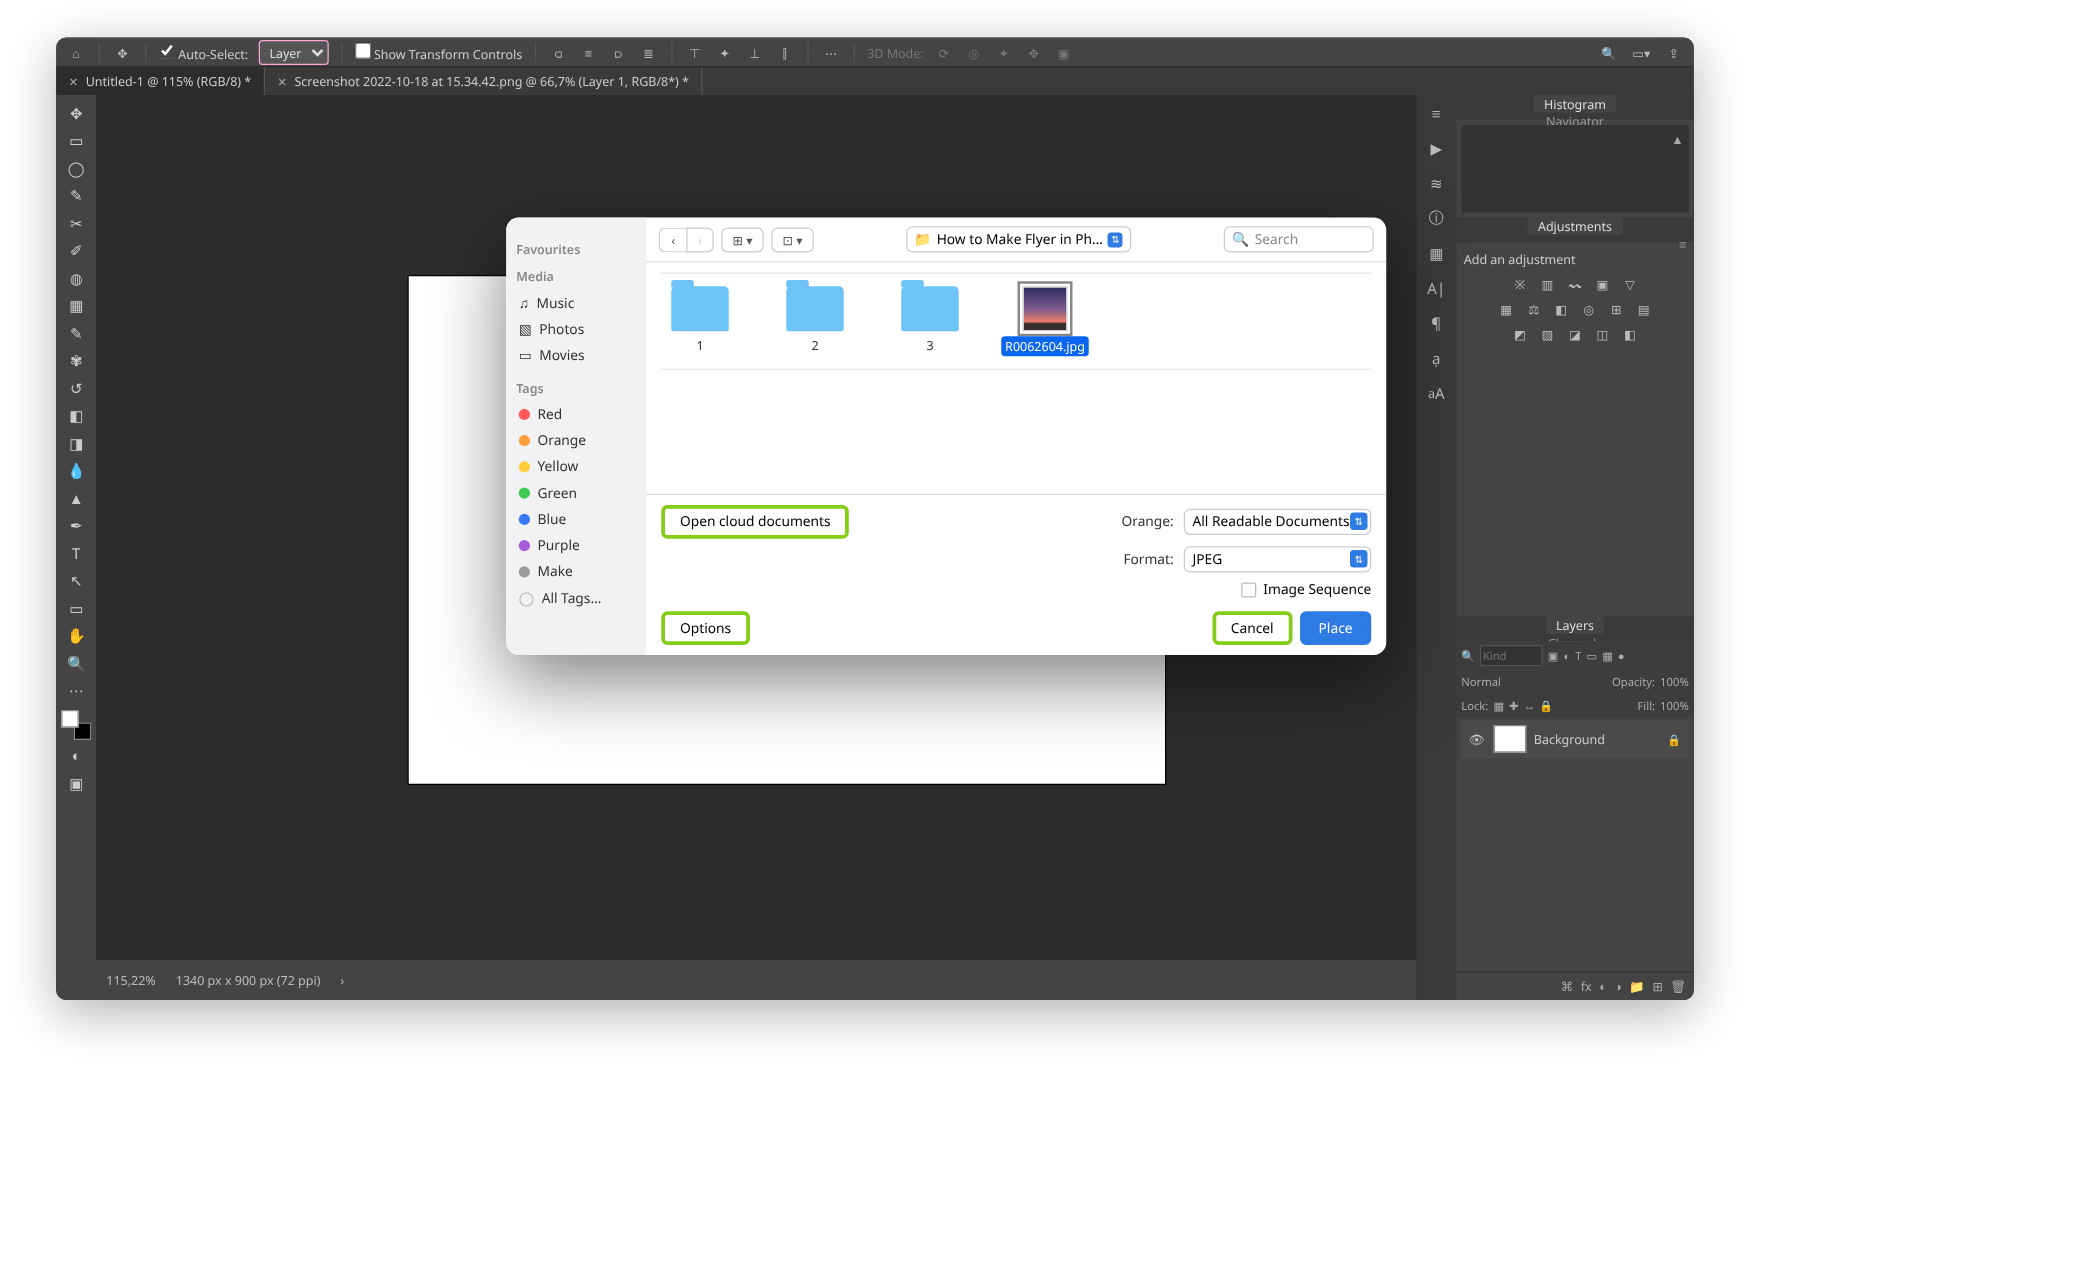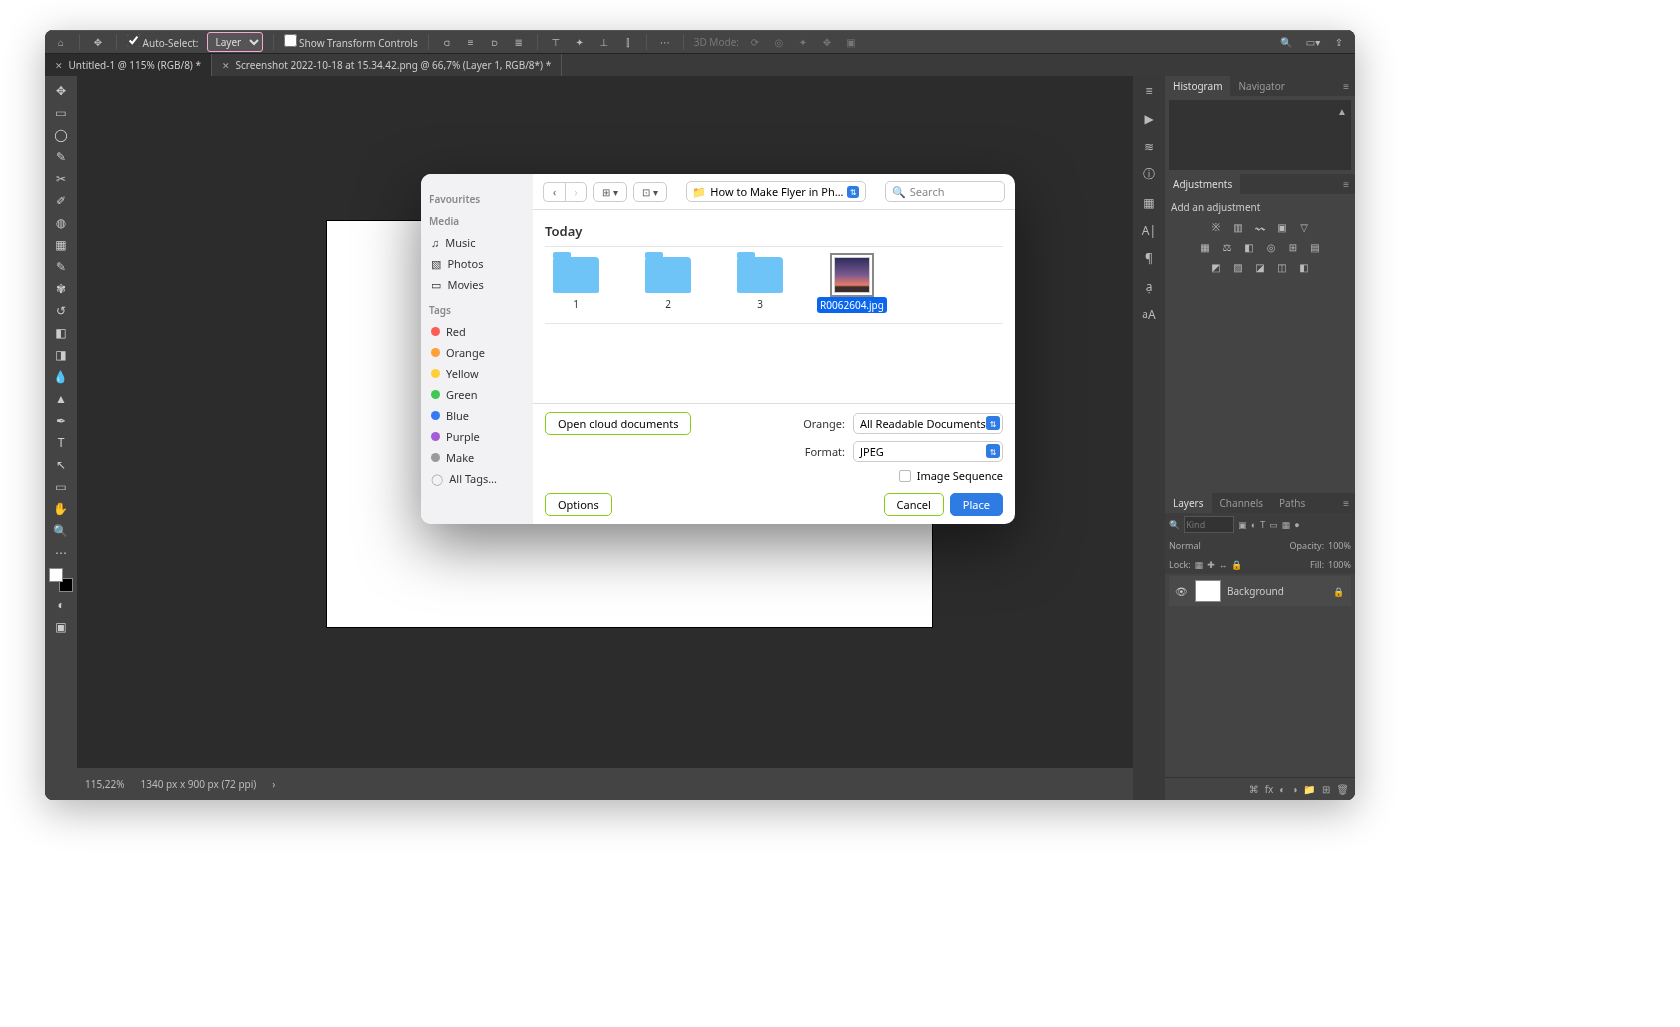--- a/index.html
+++ b/index.html
@@ -25,40 +25,40 @@
 .swatches { width:24px; height:24px; position:relative; margin-top:4px;}
 .sw-f { position:absolute; width:14px; height:14px; background:#fff; border:1px solid #888; top:0; left:0; z-index:1;}
 .sw-b { position:absolute; width:14px; height:14px; background:#000; border:1px solid #888; bottom:0; right:0;}
 .canvas-area { flex:1; display:flex; flex-direction:column; }
 .viewport { flex:1; background:#2c2c2c; display:flex; align-items:center; justify-content:center; position:relative; }
 .doc { background:#fff; width:605px; height:406px; box-shadow:0 0 0 1px #000; position:absolute; left:250px; top:145px;}
 .statusbar { height:32px; background:#444; display:flex; align-items:center; color:#bbb; font-size:10px; padding:0 8px; gap:16px;}
 .rpanel-strip { width:32px; background:#393939; display:flex; flex-direction:column; align-items:center; padding:6px 0; gap:12px;}
 .rpanel-strip .ico { color:#bbb; font-size:12px; }
 .panels { width:190px; background:#444; display:flex; flex-direction:column; color:#ccc; font-size:10px;}
-.panel-tabs { display:flex; background:#3a3a3a; height:20px; align-items:center; font-size:10px;}
+.panel-tabs { display:flex; background:#3a3a3a; height:20px; align-items:center; font-size:10px;flex-direction:column;}
 .panel-tabs .pt { padding:0 8px; height:100%; display:flex; align-items:center; color:#999;}
 .panel-tabs .pt.active { background:#444; color:#ddd;}
 .panel-tabs .menu { margin-left:auto; padding:0 6px; color:#999;}
 .histogram-body { height:70px; background:#333; margin:4px; position:relative;}
 .histogram-body .warn { position:absolute; right:4px; top:4px; color:#aaa; font-size:10px;}
 .adj-body { padding:6px; display:flex; flex-direction:column; gap:6px; font-size:10px; flex:1;}
 .adj-icons { display:flex; gap:6px; justify-content:center;}
 .adj-icons span { width:16px; height:14px; display:inline-flex; align-items:center; justify-content:center; color:#bbb;}
 .layers-body { flex:1; display:flex; flex-direction:column; }
 .layer-opts { display:flex; align-items:center; padding:3px 4px; gap:4px; font-size:9px; color:#aaa; background:#3d3d3d;}
 .layer-opts input { background:#333; border:1px solid #555; color:#ccc; font-size:9px; width:50px; padding:1px;}
 .layer-row { display:flex; align-items:center; padding:4px 6px; gap:6px; background:#4a4a4a; margin:2px 4px;}
 .thumb { width:26px; height:22px; background:#fff; border:1px solid #888;}
 .eye { width:14px; color:#ccc;}
 .lock-ico { margin-left:auto; color:#aaa; font-size:9px;}
 .layer-foot { display:flex; gap:6px; justify-content:flex-end; padding:4px 6px; color:#aaa; border-top:1px solid #333;}
 
 
-.dialog { position:absolute; left:344px; top:98px; width:594px; height:350px; background:#fff; border-radius:10px; box-shadow:0 20px 60px rgba(0,0,0,.5); display:flex; overflow:hidden; }
+.dialog { position:absolute; left:328px; top:98px; width:704px; height:350px; background:#fff; border-radius:10px; box-shadow:0 20px 60px rgba(0,0,0,.5); display:flex; overflow:hidden; }
 .dlg-sidebar { width:112px; background:#f2f2f4; padding:10px 8px; font-size:11px; color:#444;}
 .dlg-sidebar .shead { color:#888; font-size:10px; font-weight:600; margin:8px 0 4px;}
 .dlg-sidebar .sitem { display:flex; align-items:center; gap:6px; padding:3px 2px; color:#333;}
 .dlg-sidebar .tagdot { width:9px; height:9px; border-radius:50%;}
 .dlg-main { flex:1; display:flex; flex-direction:column;}
 .dlg-toolbar { height:36px; display:flex; align-items:center; gap:6px; padding:0 10px; border-bottom:1px solid #ddd;}
 .navbtn { width:22px; height:20px; border:1px solid #ccc; border-radius:5px; display:flex; align-items:center; justify-content:center; background:#fff; font-size:10px; color:#555;}
 .navseg { display:flex;}
 .navseg .navbtn:first-child{border-top-right-radius:0;border-bottom-right-radius:0;border-right:0}
 .navseg .navbtn:last-child{border-top-left-radius:0;border-bottom-left-radius:0}
@@ -74,21 +74,21 @@
 .folder:before { content:''; position:absolute; top:-5px; left:0; width:18px; height:6px; background:#6ec3f7; border-radius:2px 2px 0 0;}
 .imgthumb { width:36px; height:36px; background:linear-gradient(180deg,#2d2d5e 0%,#7a5a8e 50%,#ea7b65 80%,#3a2d2d 85%); border:1px solid #ccc;}
 .gitem.sel .fname { background:#0a66ee; color:#fff; border-radius:3px; padding:1px 3px;}
 .gitem.sel .imgthumb { outline:2px solid #888; outline-offset:2px;}
 .dlg-bottom { border-top:1px solid #ddd; padding:8px 12px; display:flex; flex-direction:column; gap:6px; font-size:11px;}
 .row { display:flex; align-items:center; gap:8px;}
 .row .lbl { width:52px; text-align:right; color:#333;}
 .mac-select { border:1px solid #ccc; border-radius:5px; padding:2px 6px; min-width:150px; position:relative; background:#fff;}
 .mac-select .arrow { position:absolute; right:2px; top:2px; width:14px; height:14px; background:#2e7be4; border-radius:3px; color:#fff; font-size:8px; display:flex; align-items:center; justify-content:center;}
 .dlg-buttons { display:flex; align-items:center; gap:6px; margin-top:4px;}
-.macbtn { border:1px solid #84cc16; border-radius:5px; padding:3px 12px; background:#fff; font-size:11px;}
+.macbtn { border:3px solid #84cc16; border-radius:5px; padding:3px 12px; background:#fff; font-size:11px;}
 .macbtn.primary { background:#2e7be4; color:#fff; border-color:#2e7be4;}
 .chk { width:12px; height:12px; border:1px solid #bbb; border-radius:2px;}
 </style>
 </head>
 <body>
 
 <div class="window">
 
   <div class="optbar">
     <span class="ico">⌂</span>
@@ -236,21 +236,20 @@
                   <span>How to Make Flyer in Ph…</span>
                   <span class="drop">⇅</span>
                 </div>
               </div>
               <div class="dlg-search">
                 <span>🔍</span>
                 <span>Search</span>
               </div>
             </div>
             <div class="dlg-content">
-              <div class="group-head">Today</div>
               <div class="grid">
                 <div class="gitem">
                     <div class="folder"></div>
                     <span class="fname">1</span>
                   </div>
                 <div class="gitem">
                     <div class="folder"></div>
                     <span class="fname">2</span>
                   </div>
                 <div class="gitem">

